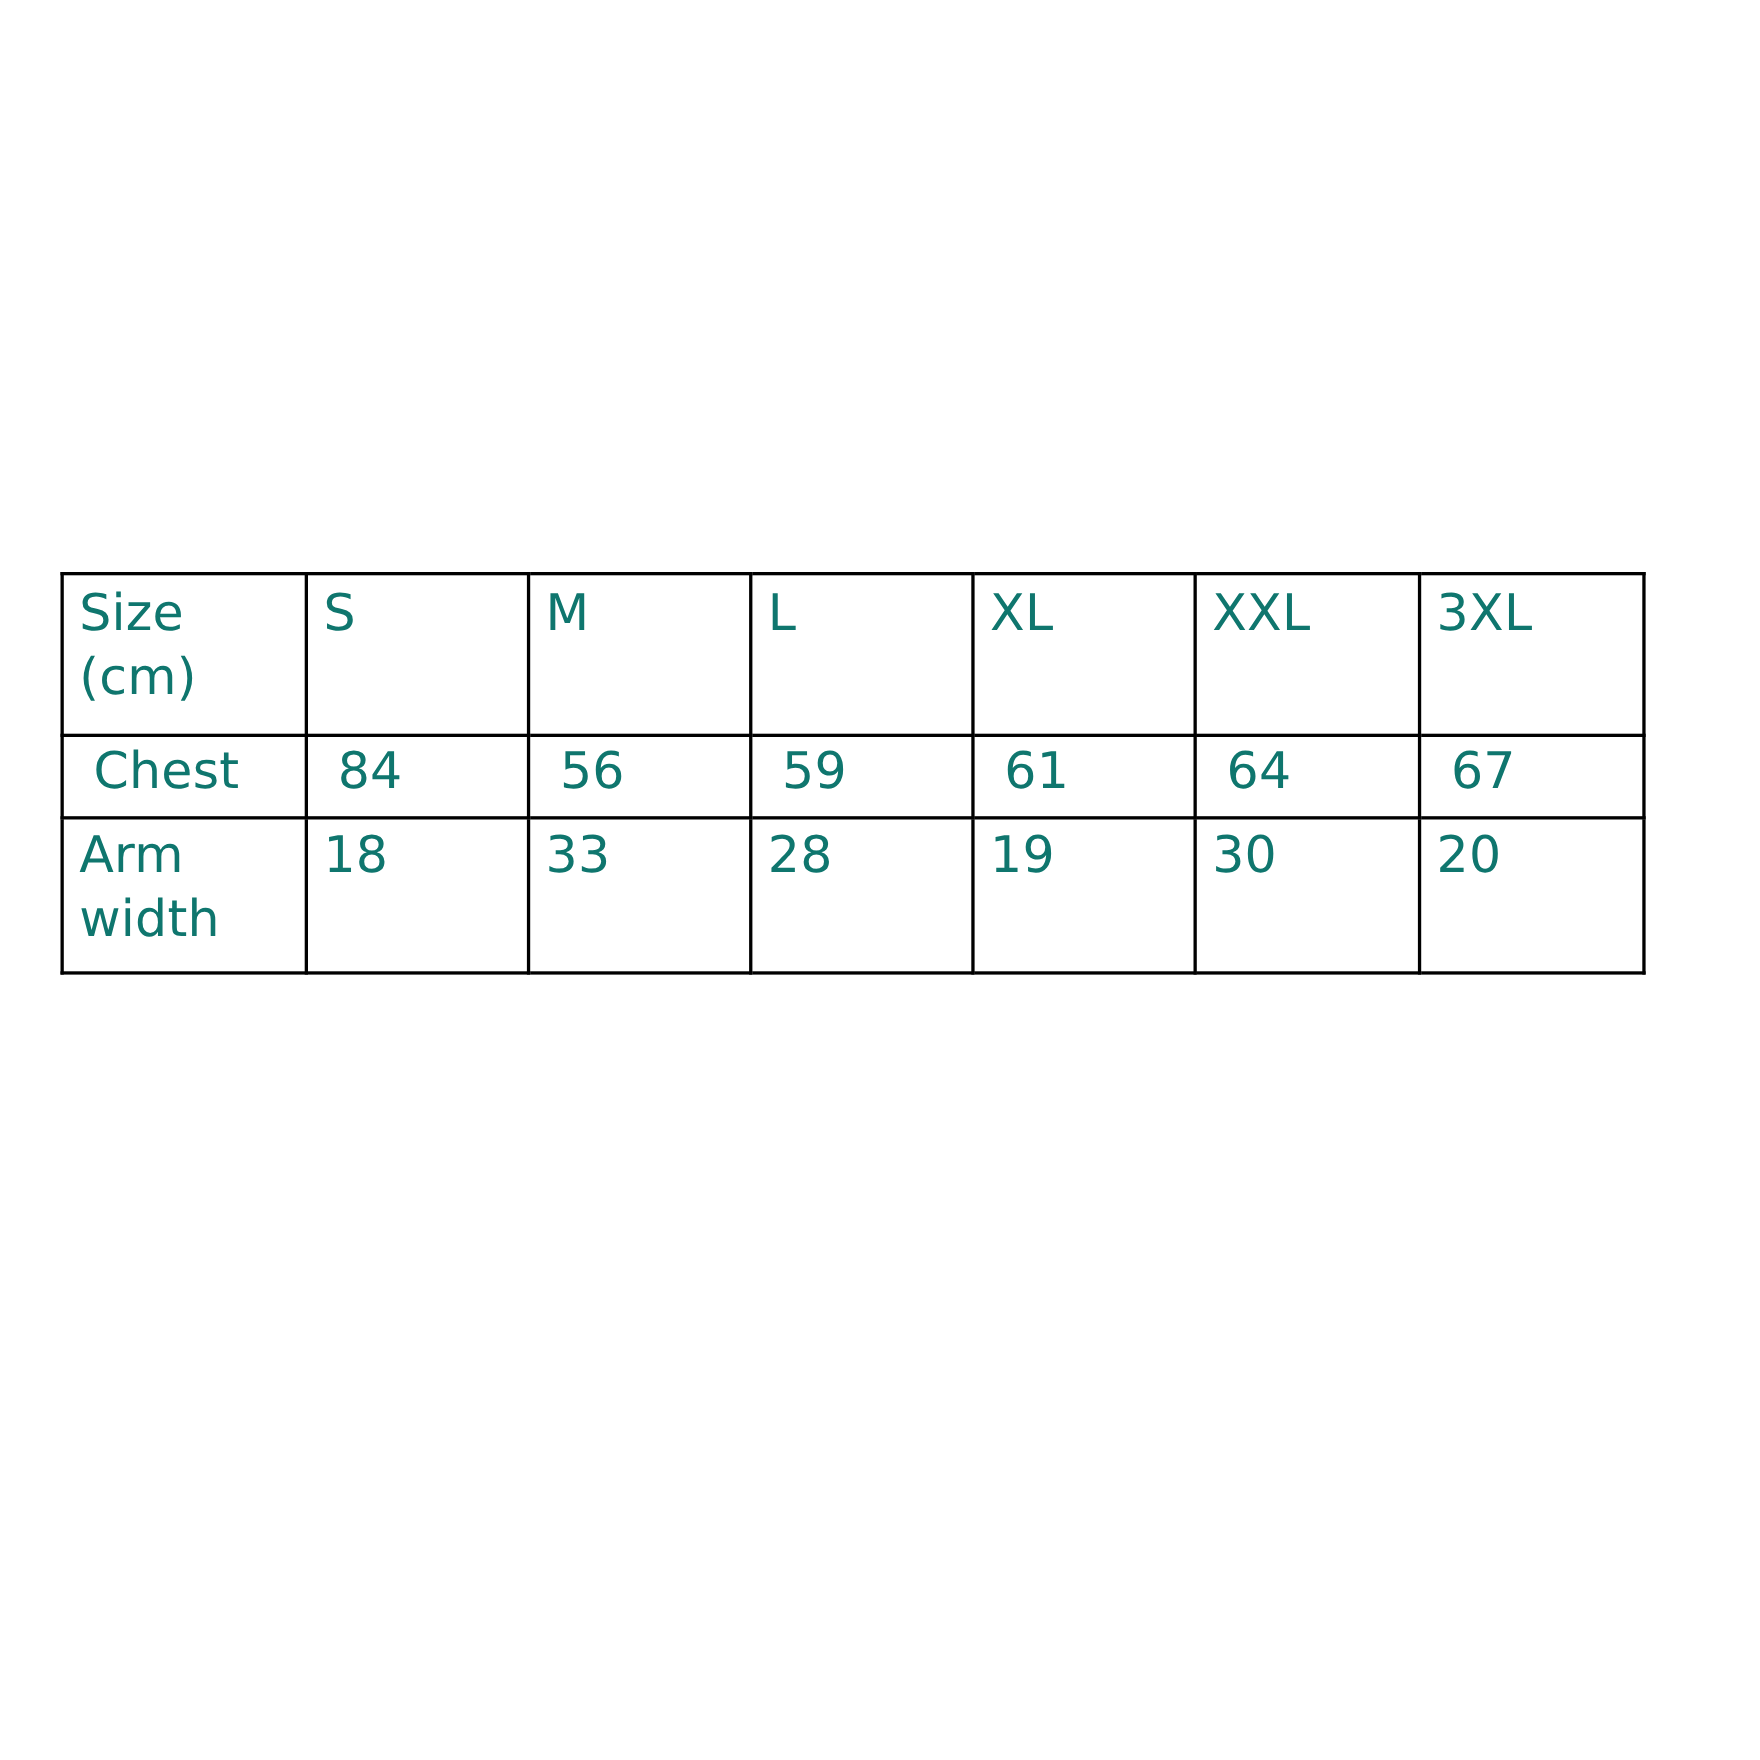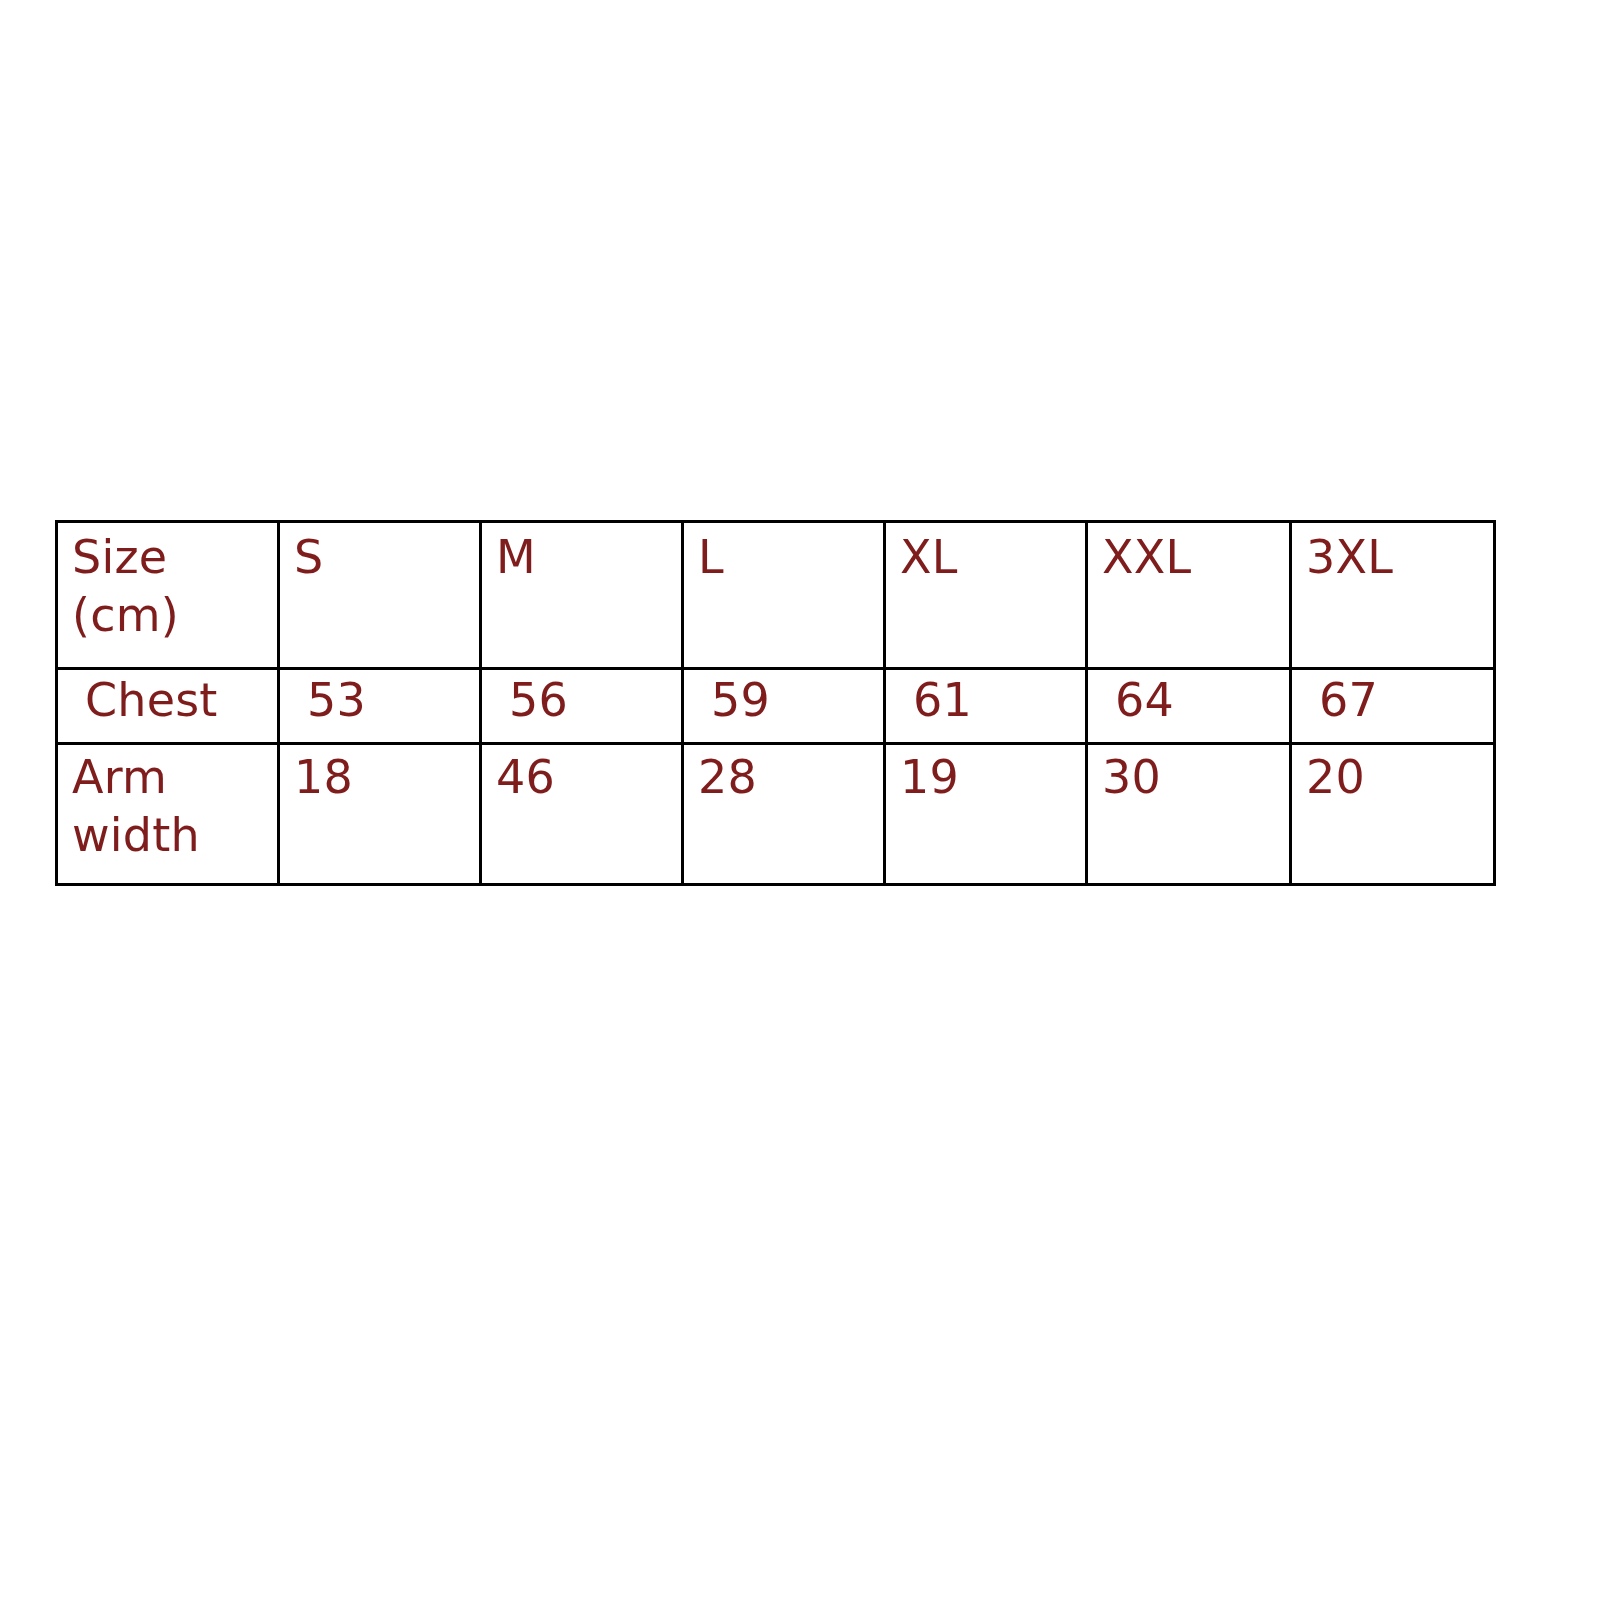--- a/index.html
+++ b/index.html
@@ -24,21 +24,21 @@
     width: 100%;
     table-layout: fixed;
     background: #ffffff;
   }
   table.size-chart td {
     border: 3px solid #000000;
     vertical-align: top;
     padding: 6px 0 6px 14px;
     font-size: 46px;
     line-height: 1.26;
-    color: #7f1d1d;
+    color: #0f766e;
     font-weight: 400;
     letter-spacing: 0.2px;
   }
   
   col.c-label { width: 222px; }
   col.c-val   { width: 202px; }
   col.c-val-l { width: 204px; }
 
   tr.header-row td {
     height: 132px;
@@ -95,21 +95,21 @@
         <td>
             <span class="cell-text">3XL</span>
           </td>
       </tr>
 
       <tr class="data-row">
         <td>
             <span class="cell-text">Chest</span>
           </td>
         <td>
-            <span class="cell-text">53</span>
+            <span class="cell-text">84</span>
           </td>
         <td>
             <span class="cell-text">56</span>
           </td>
         <td>
             <span class="cell-text">59</span>
           </td>
         <td>
             <span class="cell-text">61</span>
           </td>
@@ -124,21 +124,21 @@
 
 
       <tr class="tall-row">
         <td>
             <span class="cell-text">Arm width</span>
           </td>
         <td>
             <span class="cell-text">18</span>
           </td>
         <td>
-            <span class="cell-text">46</span>
+            <span class="cell-text">33</span>
           </td>
         <td>
             <span class="cell-text">28</span>
           </td>
         <td>
             <span class="cell-text">19</span>
           </td>
         <td>
             <span class="cell-text">30</span>
           </td>

